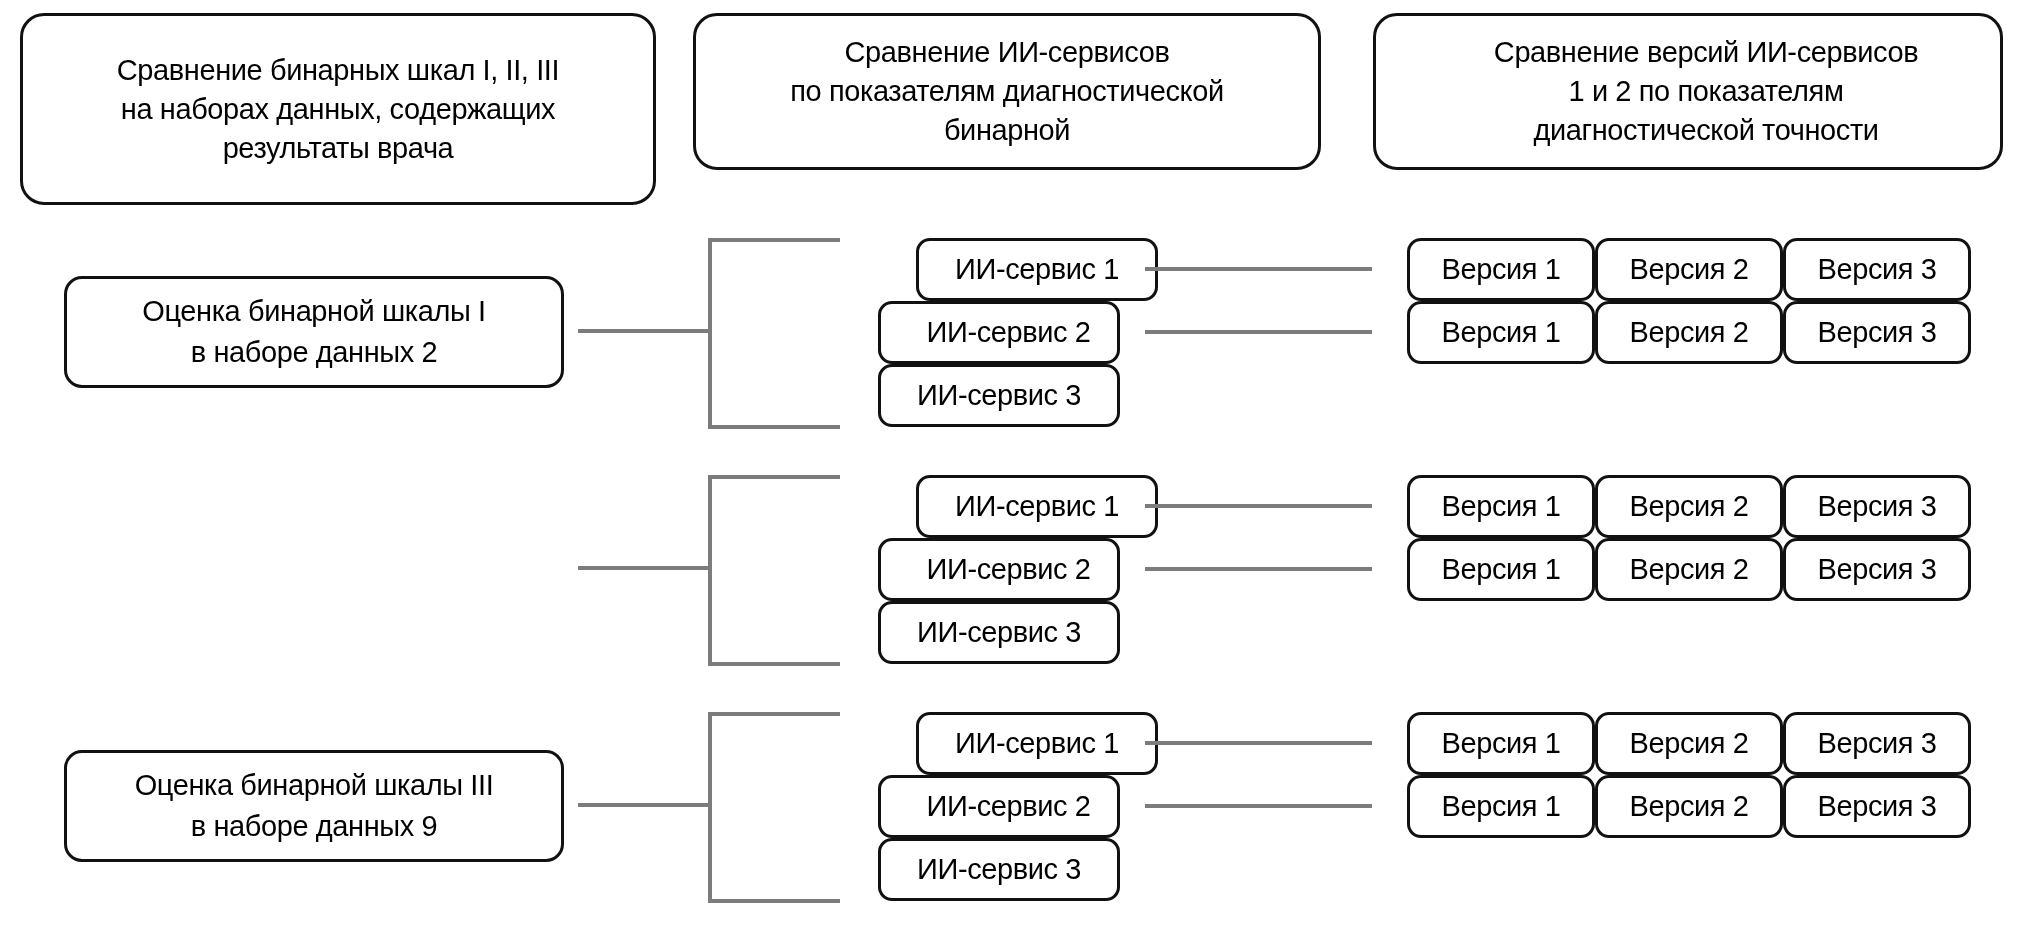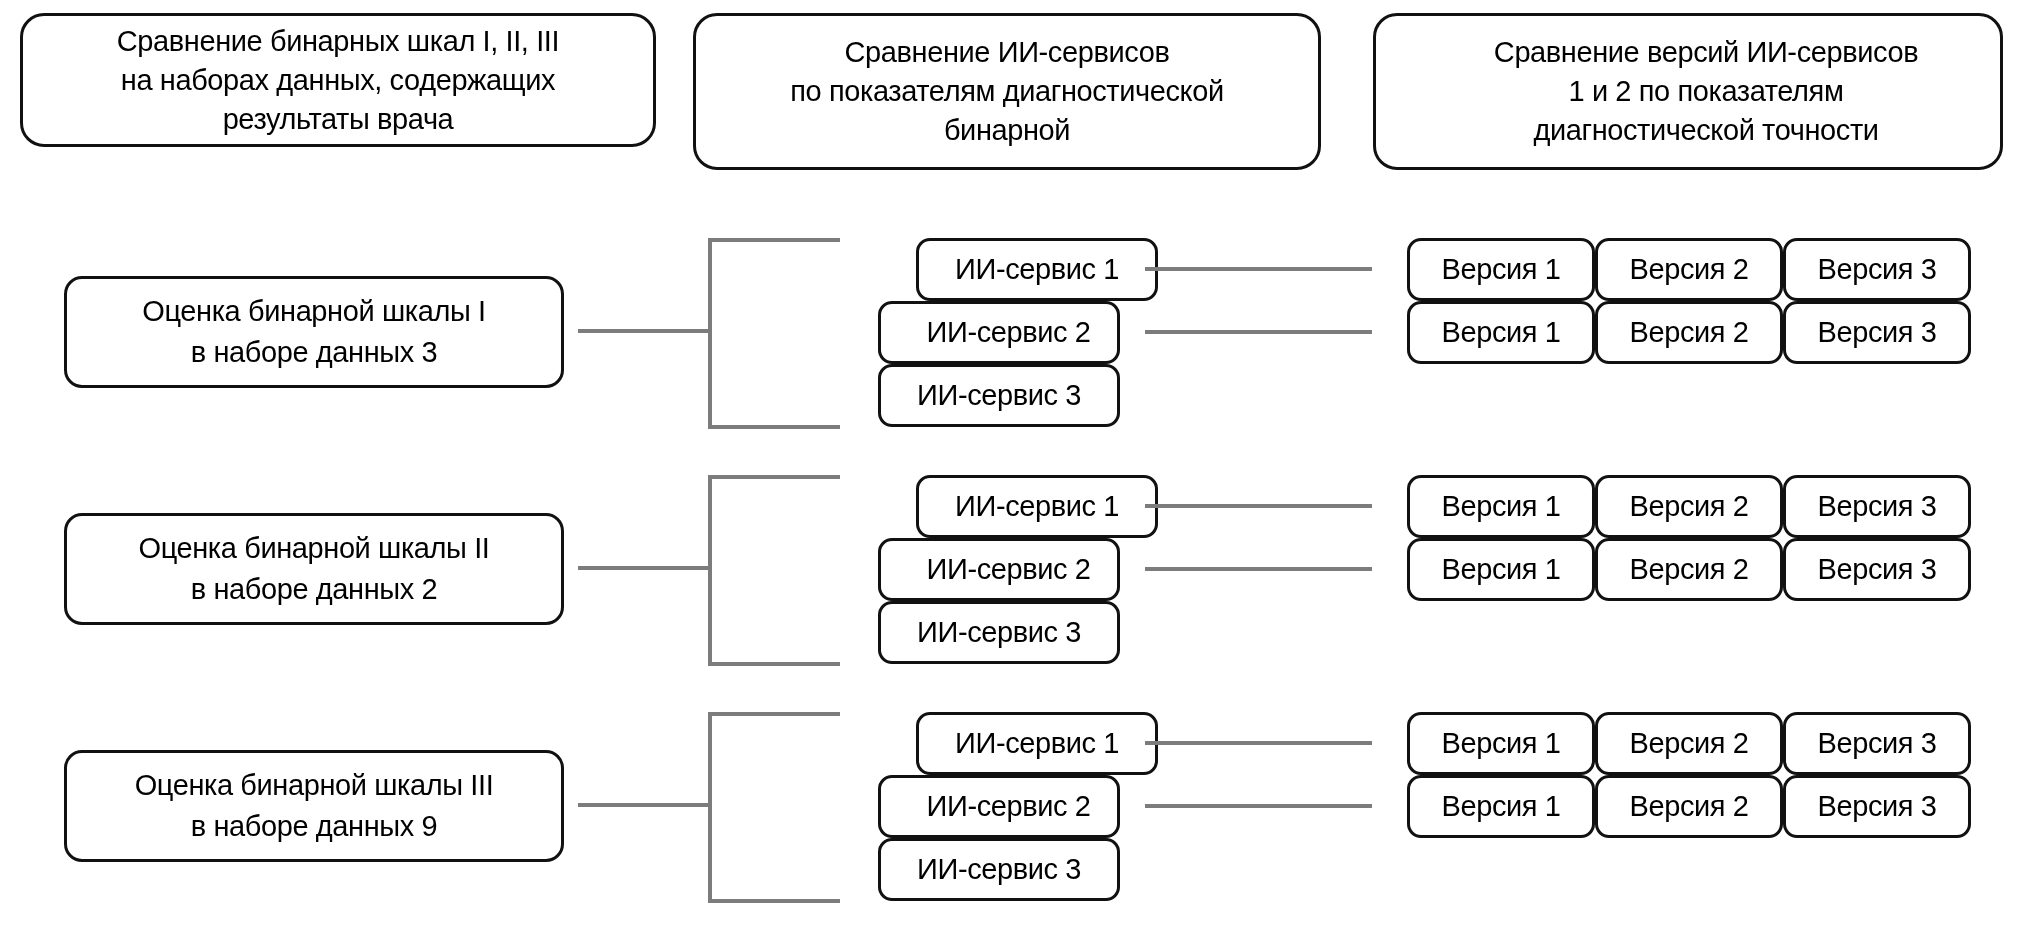--- a/index.html
+++ b/index.html
@@ -31,21 +31,21 @@
   .conn2{left:1145px;top:92px;width:227px;height:4px;}
   
   .service-box{left:878px;width:242px;height:63px;}
   .svc0{top:0px;margin-left:38px;} .svc1{top:63px;padding-left:19px;} .svc2{top:126px;}
   
   .version-box{width:188px;height:63px;}
   .vrow{position:absolute;left:1407px;display:flex;}
   .vrow0{top:0px;} .vrow1{top:63px;}
   .vrow .version-box{position:relative;text-align:right;}
   
-  .h-left{left:20px;top:13px;width:636px;height:134px;}
+  .h-left{left:20px;top:13px;width:636px;height:192px;}
   .h-mid{left:693px;top:13px;width:628px;height:157px;}
   .h-right{left:1373px;top:13px;width:630px;height:157px;padding-left:36px;}
 </style>
 </head>
 <body>
 
 <div class="canvas">
 
   <div class="box header-box h-left">
     <div class="txt">Сравнение бинарных шкал I, II, III
@@ -59,21 +59,21 @@
   </div>
   <div class="box header-box h-right">
     <div class="txt">Сравнение версий ИИ-сервисов
 1 и 2 по показателям
 диагностической точности</div>
   </div>
 
   <div class="group g0">
     <div class="box left-box">
       <div class="txt">Оценка бинарной шкалы I
-в наборе данных 3</div>
+в наборе данных 2</div>
     </div>
     <div class="line line-left"></div>
     <div class="line bracket-v"></div>
     <div class="line bracket-top"></div>
     <div class="line bracket-bottom"></div>
     <div class="box small-box service-box svc0">
       <span>ИИ-сервис 1</span>
     </div>
     <div class="box small-box service-box svc1">
       <span>ИИ-сервис 2</span>
@@ -101,24 +101,20 @@
       <div class="box small-box version-box">
         <span>Версия 2</span>
       </div>
       <div class="box small-box version-box">
         <span>Версия 3</span>
       </div>
     </div>
   </div>
 
   <div class="group g1">
-    <div class="box left-box">
-      <div class="txt">Оценка бинарной шкалы II
-в наборе данных 2</div>
-    </div>
     <div class="line line-left"></div>
     <div class="line bracket-v"></div>
     <div class="line bracket-top"></div>
     <div class="line bracket-bottom"></div>
     <div class="box small-box service-box svc0">
       <span>ИИ-сервис 1</span>
     </div>
     <div class="box small-box service-box svc1">
       <span>ИИ-сервис 2</span>
     </div>

